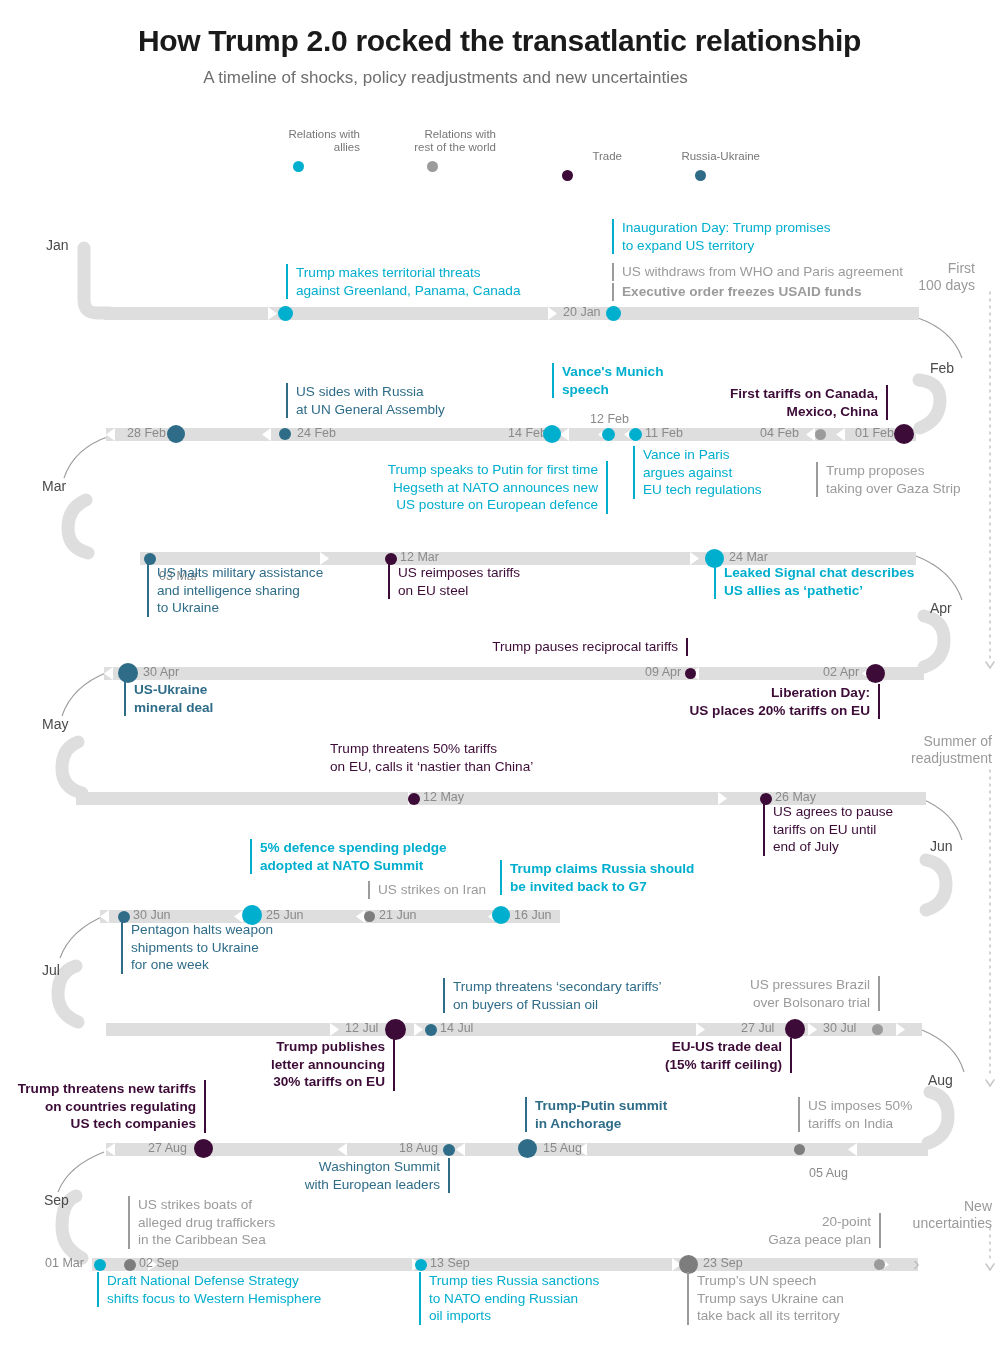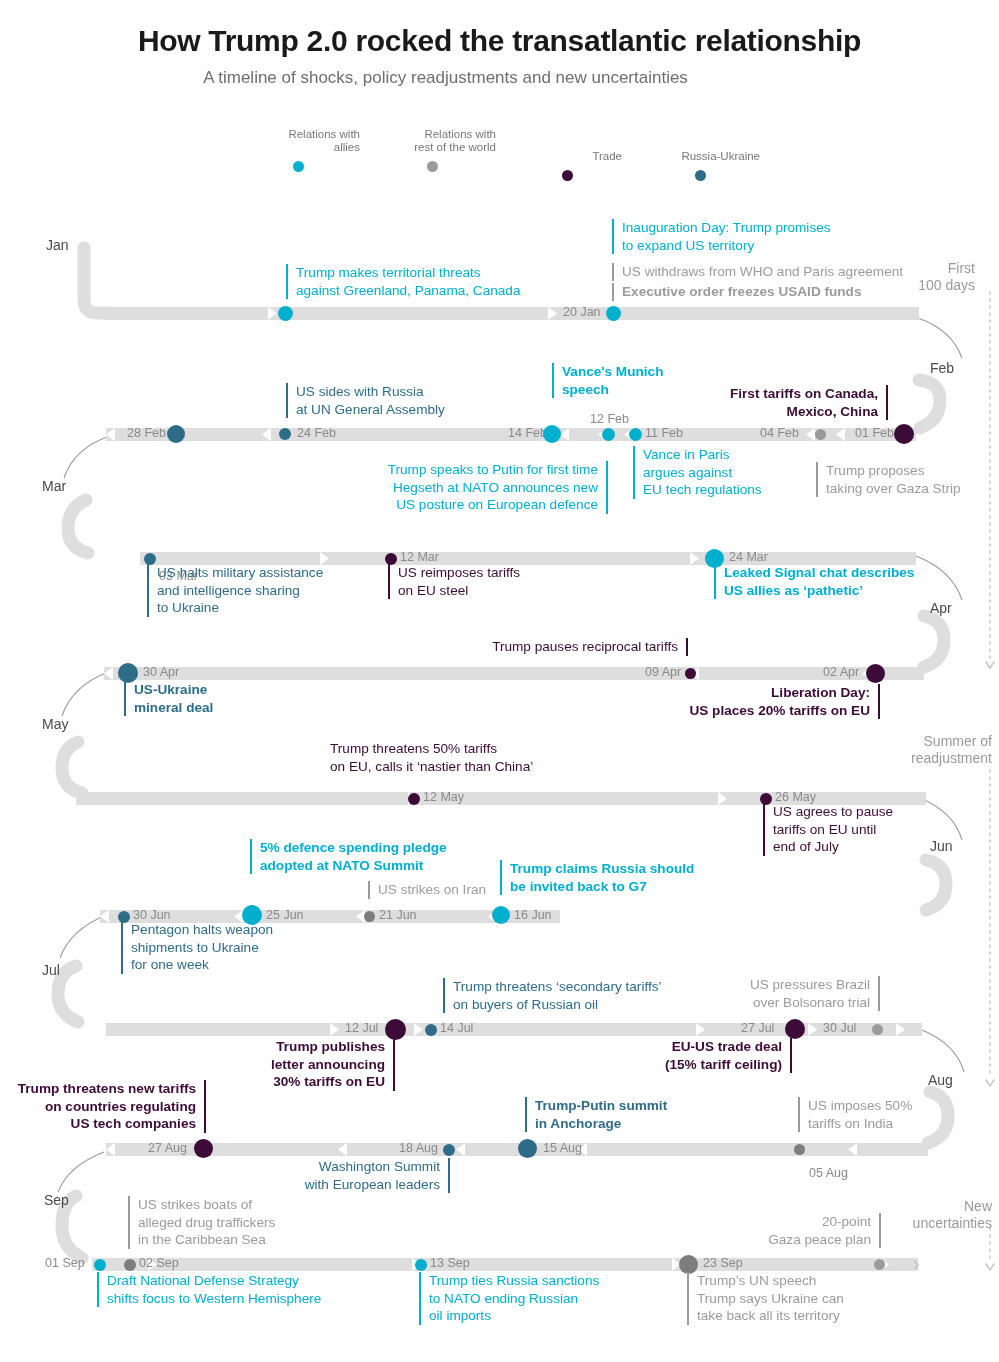--- a/index.html
+++ b/index.html
@@ -358,21 +358,21 @@
   <div class="anno right c-trade bold" style="left:6px; top:1080px; width:200px;">Trump threatens new tariffs
 on countries regulating
 US tech companies</div>
 
   <div class="track" style="left:92px; top:1258px; width:826px;"></div>
   <div class="notch" style="left:148px; top:1258px;"></div>
   <div class="notch" style="left:412px; top:1258px;"></div>
   <div class="notch" style="left:672px; top:1258px;"></div>
   <div class="notch" style="left:880px; top:1258px;"></div>
 
-  <div class="datelabel" style="left:45px; top:1257px;">01 Sep</div>
+  <div class="datelabel" style="left:45px; top:1257px;">01 Mar</div>
   <div class="dot" style="left:94px; top:1259px; width:12px; height:12px; background:#00AECE;"></div>
   <div class="anno left c-allies" style="left:97px; top:1272px; width:280px;">Draft National Defense Strategy
 shifts focus to Western Hemisphere</div>
 
   <div class="dot" style="left:124px; top:1259px; width:12px; height:12px; background:#7d7d7d;"></div>
   <div class="datelabel" style="left:139px; top:1257px;">02 Sep</div>
   <div class="anno left c-world" style="left:128px; top:1196px; width:200px;">US strikes boats of
 alleged drug traffickers
 in the Caribbean Sea</div>
 

